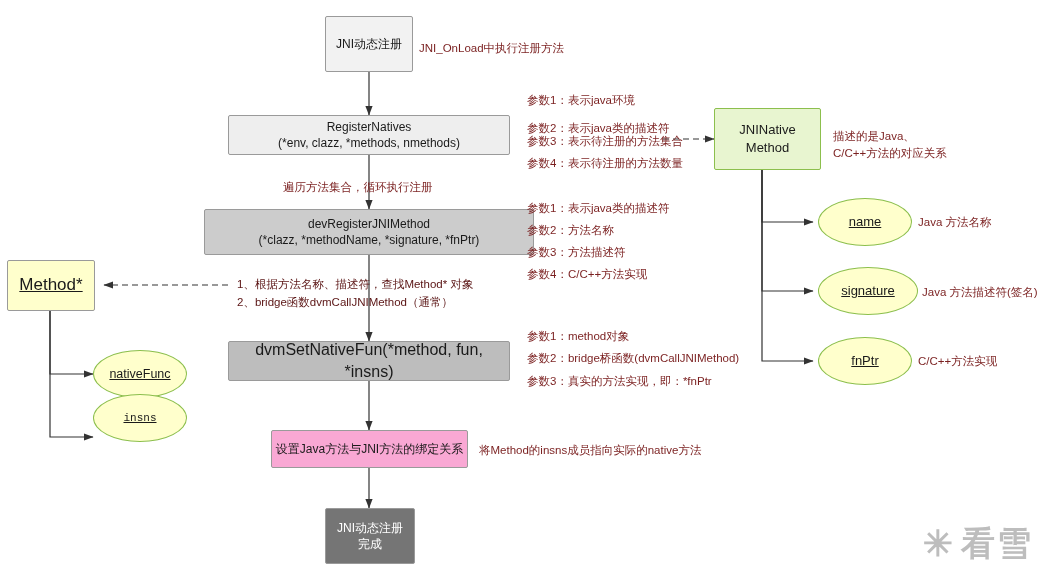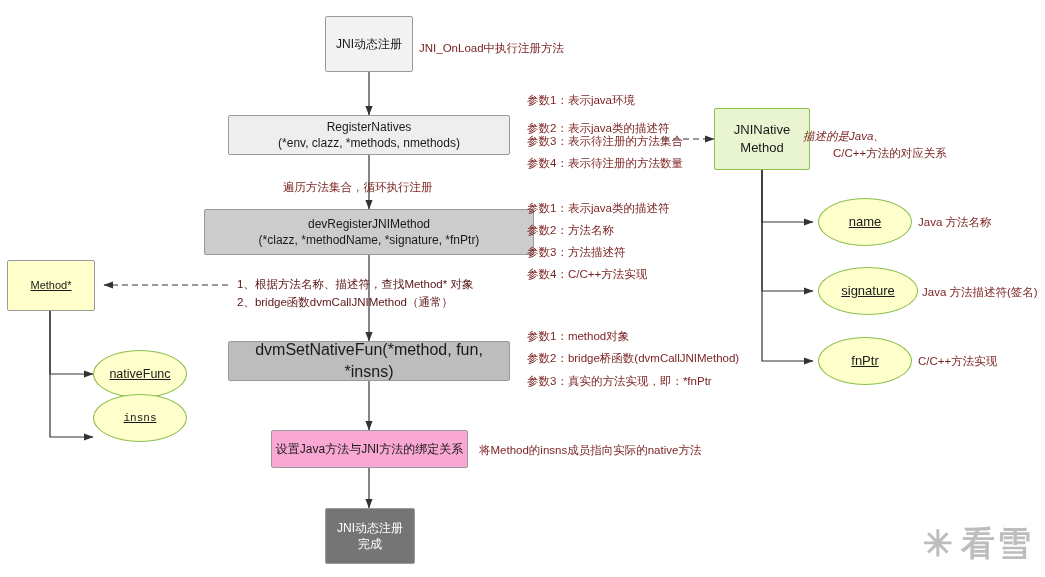--- a/index.html
+++ b/index.html
@@ -133,33 +133,33 @@
 
   <div class="node rect" style="left:271px; top:430px; width:197px; height:38px; background:#f9a8d4; font-size:12px;">
     <span class="label-line">设置Java方法与JNI方法的绑定关系</span>
   </div>
 
   <div class="node rect" style="left:325px; top:508px; width:90px; height:56px; background:#757575; color:#ffffff; font-size:12px;">
     <span class="label-line">JNI动态注册</span>
     <span class="label-line">完成</span>
   </div>
 
-  <div class="node rect" style="left:7px; top:260px; width:88px; height:51px; background:#ffffcc; font-size:11px;">
+  <div class="node rect" style="left:7px; top:260px; width:88px; height:51px; background:#ffffcc; font-size:17px;">
     <span class="label-line underline">Method*</span>
   </div>
 
   <div class="node ellipse" style="left:93px; top:350px; width:94px; height:48px; font-size:12.5px;">
     <span class="label-line underline">nativeFunc</span>
   </div>
 
   <div class="node ellipse" style="left:93px; top:394px; width:94px; height:48px; font-size:11px;font-family:Liberation Mono, monospace;">
     <span class="label-line underline">insns</span>
   </div>
 
-  <div class="node rect" style="left:714px; top:108px; width:96px; height:62px; background:#e8f5d0; border-color:#8cbf4d; font-size:13px;">
+  <div class="node rect" style="left:714px; top:108px; width:107px; height:62px; background:#e8f5d0; border-color:#8cbf4d; font-size:13px;">
     <span class="label-line">JNINative</span>
     <span class="label-line">Method</span>
   </div>
 
   <div class="node ellipse" style="left:818px; top:198px; width:94px; height:48px; font-size:13px;">
     <span class="label-line underline">name</span>
   </div>
 
   <div class="node ellipse" style="left:818px; top:267px; width:100px; height:48px; font-size:13px;text-align:center;">
     <span class="label-line underline">signature</span>
@@ -185,21 +185,21 @@
 
   <div class="note note-dark" style="left:237px; top:276px;">1、根据方法名称、描述符，查找Method* 对象</div>
   <div class="note note-dark" style="left:237px; top:294px;">2、bridge函数dvmCallJNIMethod（通常）</div>
 
   <div class="note" style="left:527px; top:328px;">参数1：method对象</div>
   <div class="note" style="left:527px; top:350px;text-align:center;">参数2：bridge桥函数(dvmCallJNIMethod)</div>
   <div class="note" style="left:527px; top:373px;">参数3：真实的方法实现，即：*fnPtr</div>
 
   <div class="note" style="left:479px; top:442px;">将Method的insns成员指向实际的native方法</div>
 
-  <div class="note" style="left:803px; top:128px;font-style:italic;">描述的是Java、</div>
+  <div class="note" style="left:833px; top:128px;">描述的是Java、</div>
   <div class="note" style="left:833px; top:145px;">C/C++方法的对应关系</div>
 
   <div class="note" style="left:918px; top:214px;">Java 方法名称</div>
   <div class="note" style="left:922px; top:284px;">Java 方法描述符(签名)</div>
   <div class="note" style="left:918px; top:353px;">C/C++方法实现</div>
 
   <div class="wm">
     <span class="wm-mark">✳</span>
     <span>看雪</span>
   </div>

